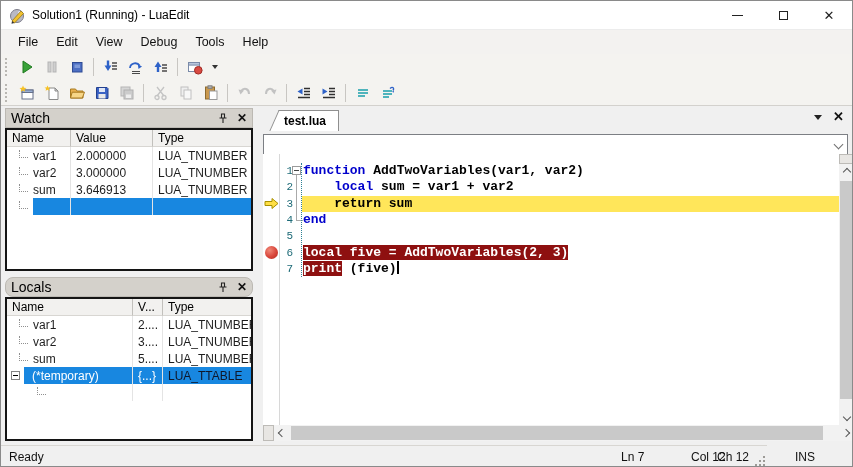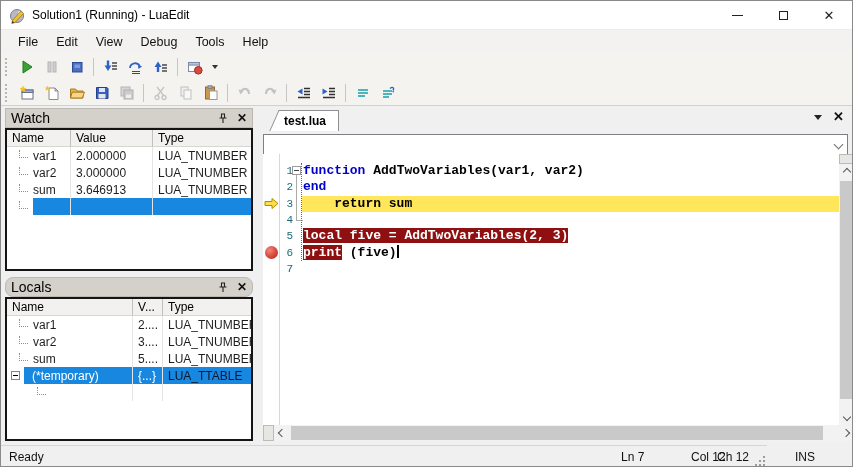--- a/index.html
+++ b/index.html
@@ -413,22 +413,23 @@
         <div>6</div>
         <div>7</div>
       </div>
 
       <div class="foldbox"></div>
       <div class="foldline"></div>
       <div class="foldtick"></div>
 
       <div class="rows">
         <div class="crow"><span class="kw">function</span><span> AddTwoVariables(var1, var2)</span></div>
+        <div class="crow"><span>    </span><span class="kw">local</span><span> sum = var1 + var2</span></div>
+        <div class="crow current"><span>    return sum</span></div>
         <div class="crow"><span class="kw">end</span></div>
-        <div class="crow current"><span>    return sum</span></div>
         <div class="crow"><span></span></div>
         <div class="crow"><span class="bp">local five = AddTwoVariables(2, 3)</span></div>
         <div class="crow"><span class="bp">print</span><span> (five)</span><span class="cursor"></span></div>
       </div>
     </div>
 
     <div class="vscroll">
       <div class="vsplit"></div>
       <div class="sbtn" style="top:10px;">
           <div class="chev up"></div>

